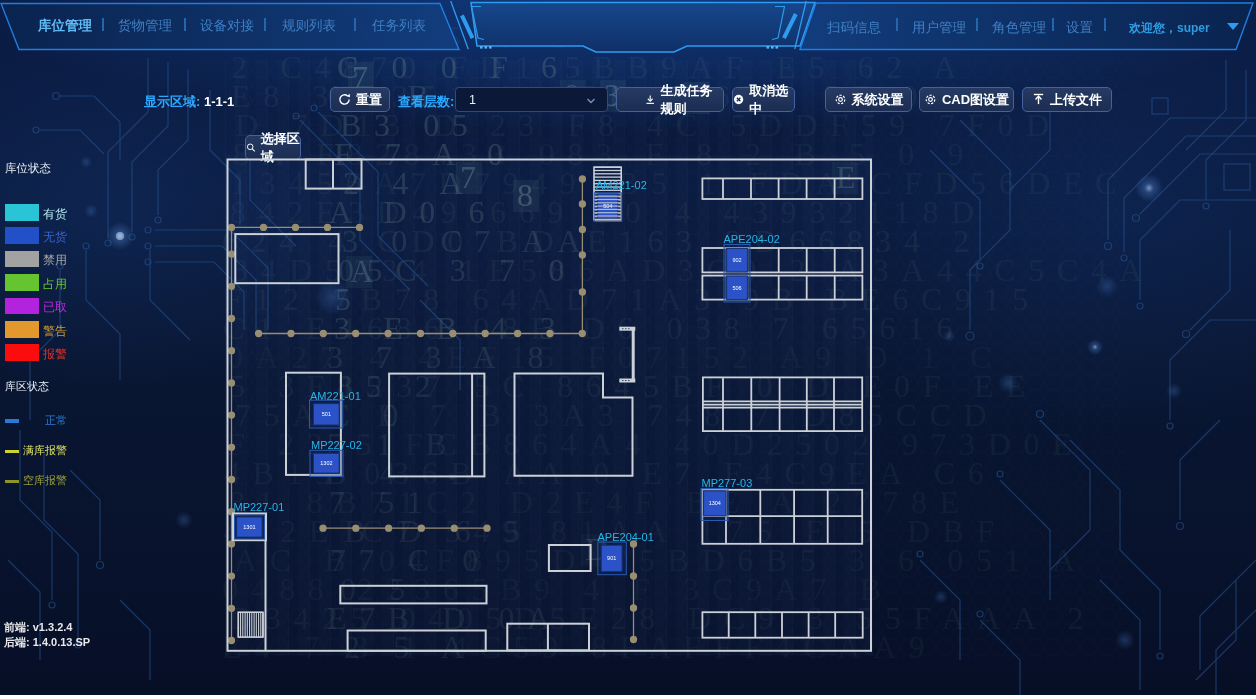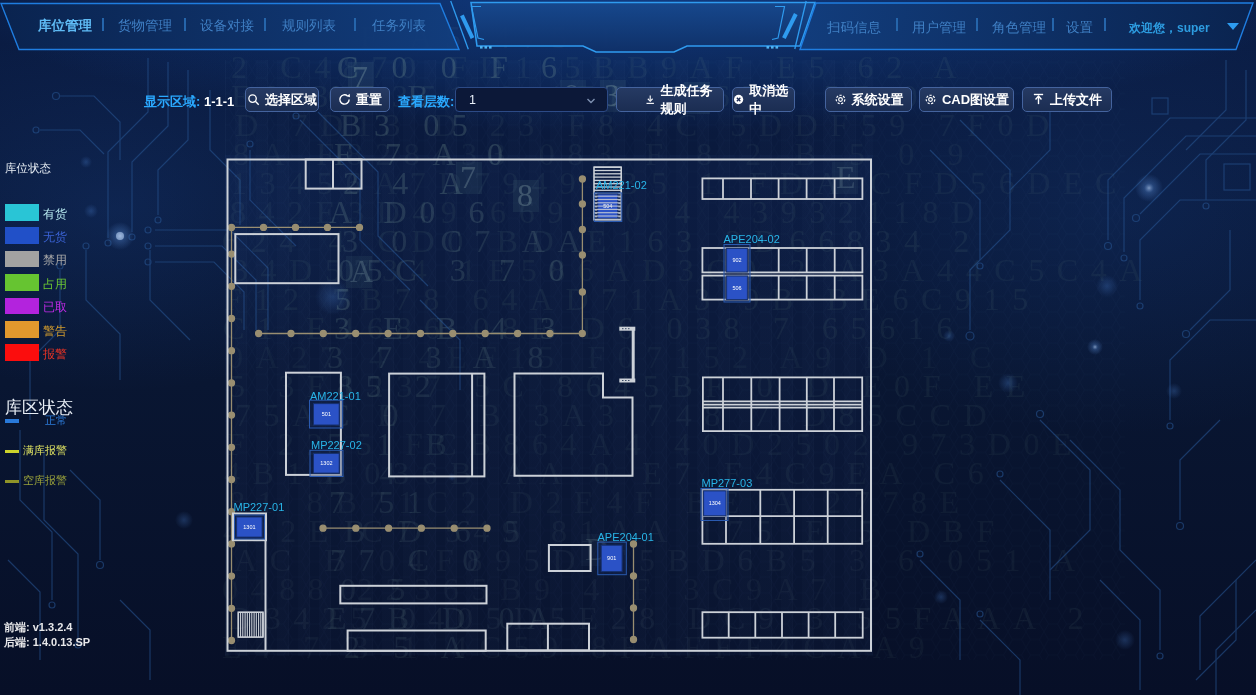--- a/index.html
+++ b/index.html
@@ -269,21 +269,21 @@
 <div class="hdr-sep" style="left:1052px;top:18px;"></div>
 <div class="hdr-item" style="left:1066px;top:19px;">设置</div>
 <div class="hdr-sep" style="left:1104px;top:18px;"></div>
 
 <div class="hdr-item" style="left:1129px;top:20px;color:#2d9ce0;font-weight:bold;font-size:12px;letter-spacing:0">欢迎您，super</div>
 
 <div style="position:absolute;left:1227px;top:23px;width:0;height:0;border-left:6px solid transparent;border-right:6px solid transparent;border-top:7px solid #2d9cf0;"></div>
 
 <div class="lbl" style="left:144px;top:93px;color:#2aa9ff;">显示区域: <span style="color:#fff">1-1-1</span></div>
 
-<div class="btn" style="left:245px;width:74px;"><svg width="13" height="13" viewBox="0 0 14 14">
+<div class="btn" style="left:245px;width:56px;margin-top:48px;"><svg width="13" height="13" viewBox="0 0 14 14">
         <circle cx="6" cy="6" r="4" stroke="#fff" stroke-width="1.4" fill="none"></circle>
         <line x1="9" y1="9" x2="12.6" y2="12.6" stroke="#fff" stroke-width="1.5"></line>
       </svg>选择区域</div>
 
 <div class="btn" style="left:330px;width:60px;"><svg width="13" height="13" viewBox="0 0 14 14">
         <path d="M12 7a5 5 0 1 1-1.7-3.8" stroke="#fff" stroke-width="1.5" fill="none"></path>
         <polygon points="12.6,0.8 12.9,4.6 9.3,3.4" fill="#fff"></polygon>
       </svg>重置</div>
 
 <div class="lbl" style="left:398px;top:93px;color:#2aa9ff;">查看层数:</div>
@@ -348,21 +348,21 @@
 <div class="leg-tx" style="top:299.1px;color:#c32ae8;font-family:Liberation Mono, monospace;">已取</div>
 
 <div class="leg-sw" style="top:321.0px;background:#e2982d;"></div>
 
 <div class="leg-tx" style="top:322.5px;color:#cf9a2e;">警告</div>
 
 <div class="leg-sw" style="top:344.4px;background:#fb0d0d;"></div>
 
 <div class="leg-tx" style="top:345.9px;color:#e93325;">报警</div>
 
-<div style="position:absolute;left:5px;top:396px;font-size:17px;color:#e8eef5;">库区状态</div>
+<div style="position:absolute;left:5px;top:379px;font-size:11px;color:#e8eef5;">库区状态</div>
 
 <div style="position:absolute;left:5px;top:419.3px;width:13.5px;height:3.6px;background:#2979d9;"></div>
 
 <div class="leg-tx" style="top:412.8px;color:#2c7bd9;font-size:11px;">正常</div>
 
 <div style="position:absolute;left:5px;top:449.6px;width:13.5px;height:3.6px;background:#cdd32b;"></div>
 
 <div class="leg-tx" style="top:443.1px;color:#e0e462;font-size:11px;">满库报警</div>
 
 <div style="position:absolute;left:5px;top:479.9px;width:13.5px;height:3.6px;background:#8f9428;"></div>

